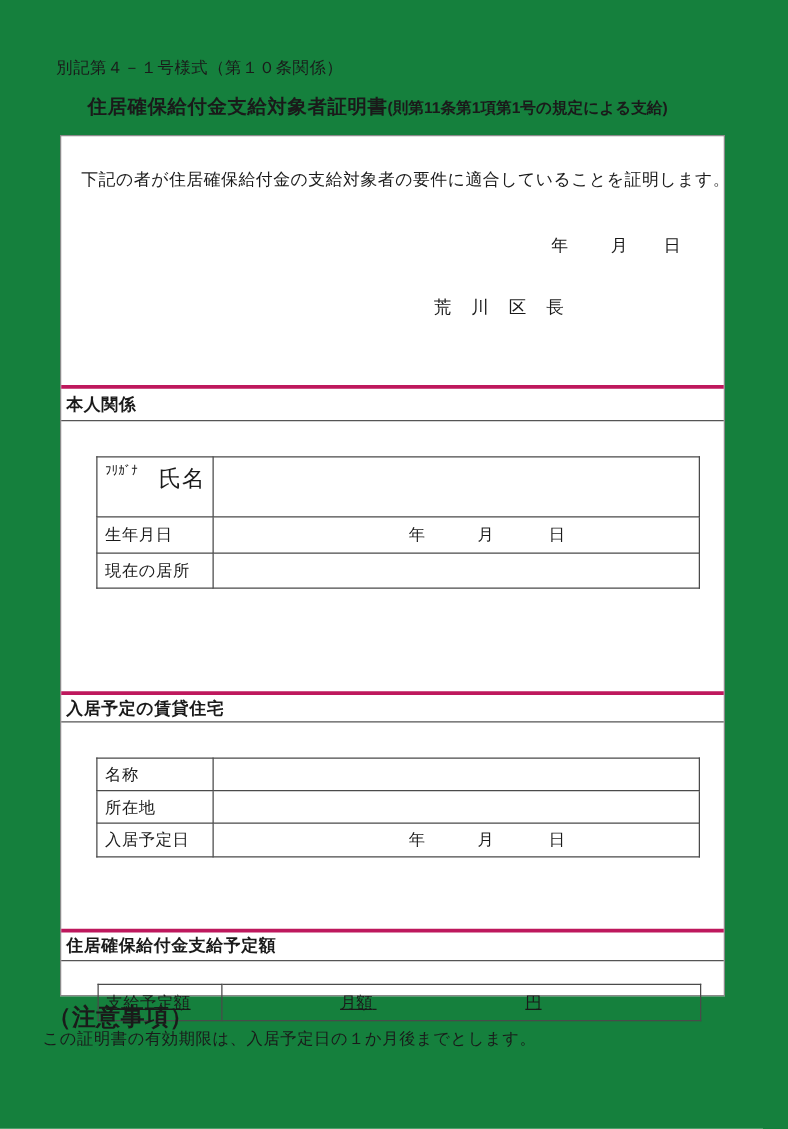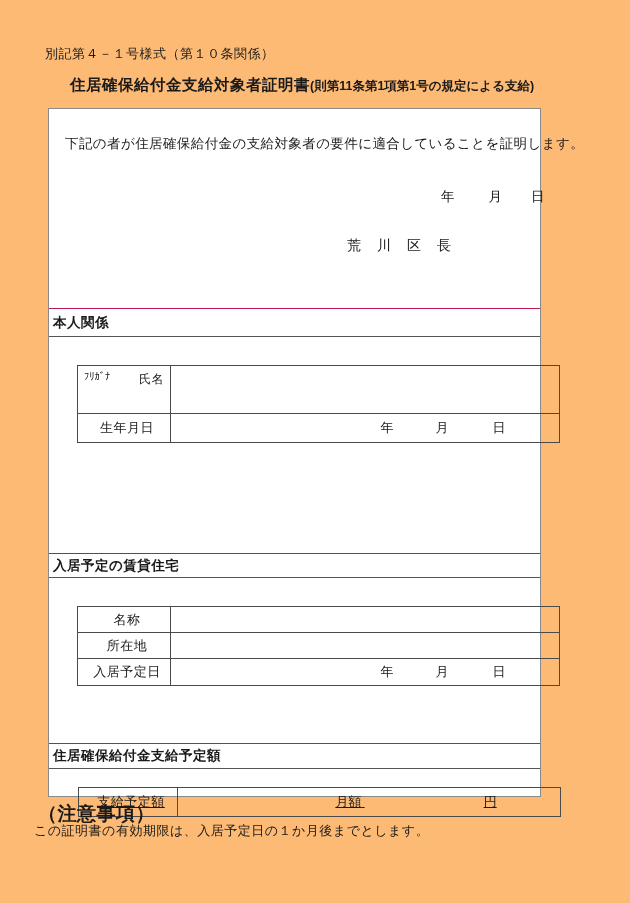--- a/index.html
+++ b/index.html
@@ -4,37 +4,37 @@
 <style>
   * { margin: 0; padding: 0; box-sizing: border-box; }
   html, body { width: 630px; height: 903px; }
   body {
     background: #ffffff;
     color: #1a1a1a;
     font-family: "Liberation Serif", "DejaVu Serif", serif;
     position: relative;
     overflow: hidden;
   }
-  .page { position: absolute; inset: 0; background: #fdba74; text-align: center; }
+  .page { position: absolute; inset: 0; background: #15803d; }
 
   .form-code {
     position: absolute; left: 45px; top: 45px;
     font-size: 13px; letter-spacing: 0.5px; white-space: nowrap;
   }
   .title-line {
     position: absolute; left: 70px; top: 75px;
     font-family: "Liberation Sans", "DejaVu Sans", sans-serif;
     font-weight: bold; white-space: nowrap;
   }
   .title-main { font-size: 15.5px; letter-spacing: 0.5px; }
   .title-sub  { font-size: 12.5px; }
 
   .outer-box {
     position: absolute; left: 48px; top: 108px;
-    width: 493px; height: 689px;
+    width: 532px; height: 689px;
     border: 1px solid #8a8a8a;
     background: #fff;
   }
 
   
   .sec-certify { position: relative; height: 199px; }
   .certify-text {
     position: absolute; left: 16px; top: 26px;
     font-size: 13.5px; letter-spacing: 0.4px; white-space: nowrap;
   }
@@ -44,21 +44,21 @@
   }
   .certify-date .gap-m { margin-left: 34px; }
   .certify-date .gap-d { margin-left: 29px; }
   .certify-issuer {
     position: absolute; left: 298px; top: 128px;
     font-size: 14px; letter-spacing: 1px; white-space: nowrap;
   }
 
   
   .section-header {
-    border-top: 1px solid #be185d; border-bottom: 1px solid #555;
+    border-top: 3px solid #be185d; border-bottom: 1px solid #555;
     font-family: Liberation Mono, monospace;
     font-weight: bold; font-size: 13.5px; letter-spacing: 0.5px;
     display: flex; align-items: center; padding-left: 4px;
   }
   .band1 { height: 29px; }
   .band2 { height: 25px; }
   .band3 { height: 26px; }
 
   .sec-content1 { position: relative; height: 188px; }
   .sec-content2 { position: relative; height: 137px; }
@@ -74,21 +74,21 @@
   .t1 .row-name    { height: 48px; }
   .t1 .row-birth   { height: 29px; }
   .t1 .row-address { height: 28px; }
   .t1 .row-phone   { height: 28px; }
   .name-label-cell {
     padding: 4px 6px;
     display: flex; flex-direction: row; justify-content: space-between;
     height: 46px;
   }
   .furigana { font-size: 10.5px; }
-  .namechar { font-size: 12px; letter-spacing: 0.5px; }
+  .namechar { font-size: 18px; letter-spacing: 0.5px; }
 
   .date-cell { padding-left: 156px; }
   .date-cell .inline { display: inline-flex; white-space: nowrap; }
   .date-cell .gap-m { margin-left: 42px; }
   .date-cell .gap-d { margin-left: 44px; }
 
   .t2 { margin: 28px 0 0 28px; width: 483px; }
   .t2 .col-label { width: 93px; }
   .t2 .row-hname    { height: 26px; }
   .t2 .row-hloc     { height: 26px; }
@@ -150,20 +150,24 @@
         <tr class="row-birth">
           <td class="col-label label-cell">生年月日</td>
           <td class="date-cell">
             <span class="inline">
               <span>年</span>
               <span class="gap-m">月</span>
               <span class="gap-d">日</span>
             </span>
           </td>
         </tr>
+        <tr class="row-address">
+          <td class="col-label label-cell">現在の居所</td>
+          <td></td>
+        </tr>
       </tbody>
         </table>
     </div>
 
     <div class="section-header band2">入居予定の賃貸住宅</div>
     <div class="sec-content2">
       <table class="t2">
         <tbody>
             <tr class="row-hname">
           <td class="col-label label-cell">名称</td>

